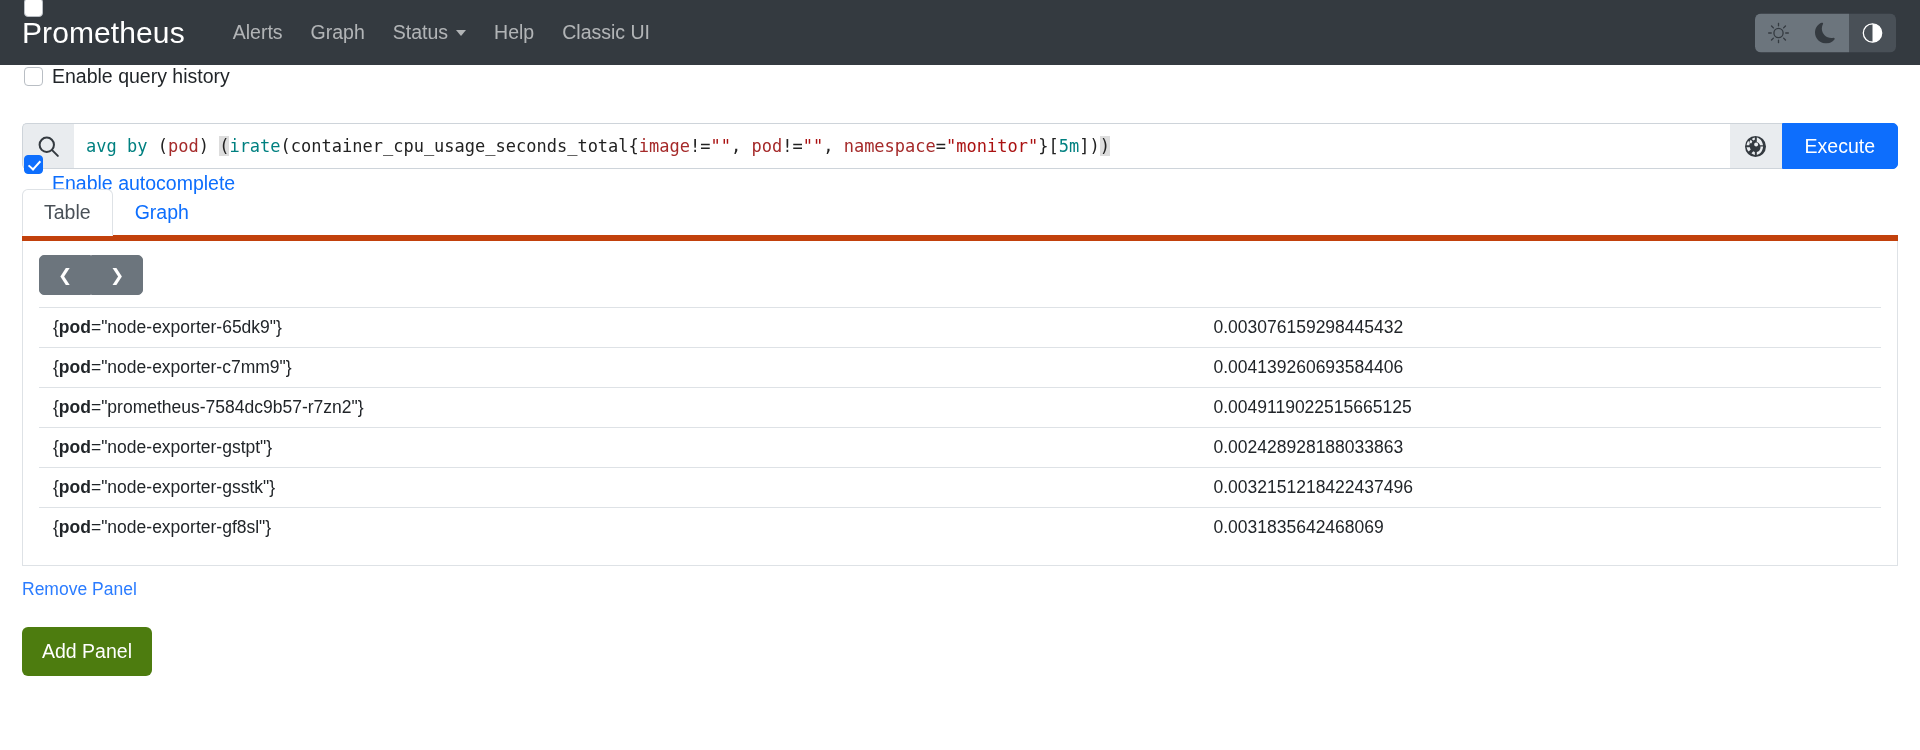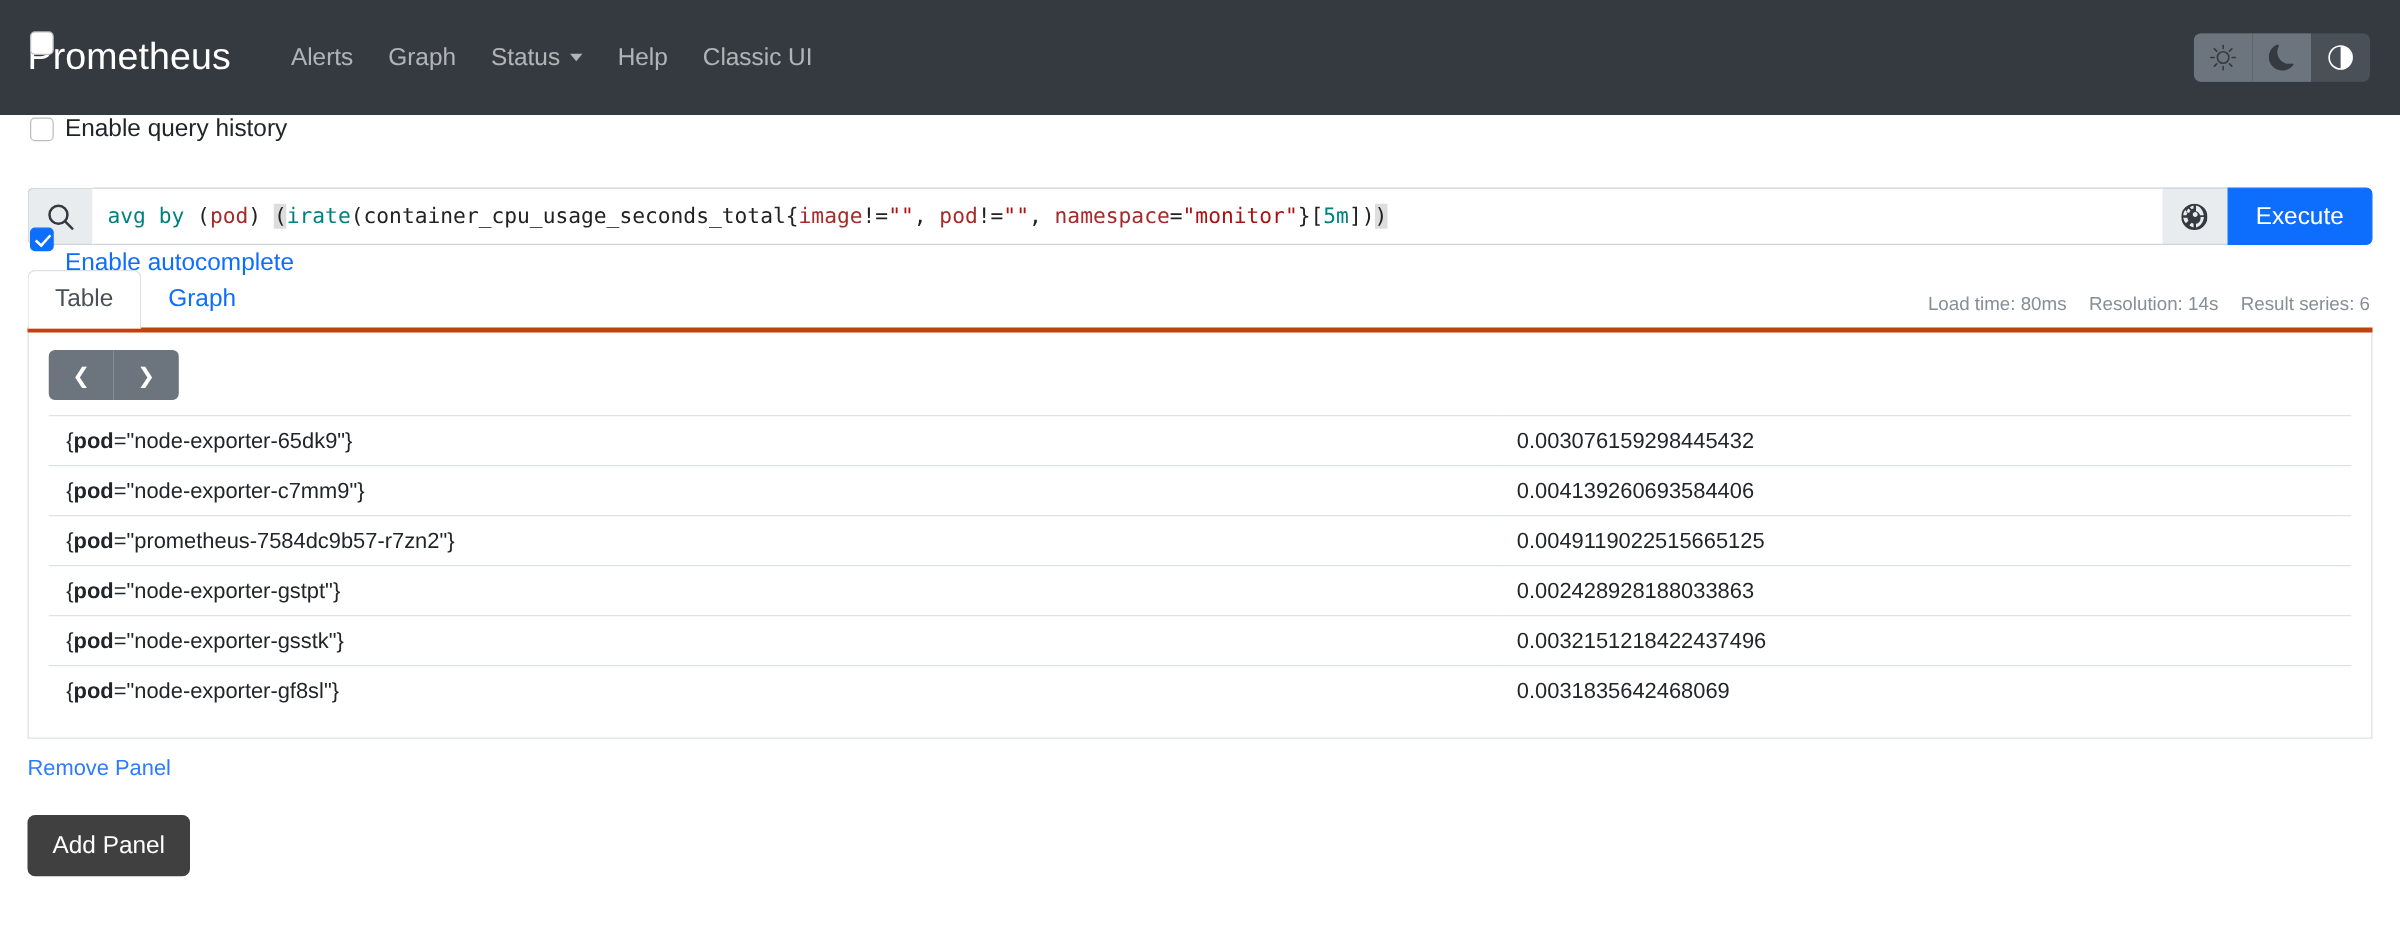--- a/index.html
+++ b/index.html
@@ -6,21 +6,21 @@
   html, body {
     margin: 0; padding: 0;
     width: 1920px; height: 750px;
     background: #ffffff;
     font-family: "Liberation Sans", sans-serif;
     -webkit-font-smoothing: antialiased;
   }
 
   
   .navbar {
-    height: 92px;
+    height: 65px;
     background: #343a40;
     display: flex;
     align-items: center;
     padding: 0 22px;
     position: relative;
   }
   .brand {
     color: #ffffff;
     font-size: 30px;
     font-weight: 400;
@@ -161,21 +161,21 @@
   .tk-dur  { color: #008080; }
   .tk-plain{ color: #222222; }
   .tk-paren{ color: #222222; }
   .tk-match{ background: #dddddd; }
 
   
   .tabs-row {
     margin: 20px 22px 0 22px;
     display: flex;
     align-items: flex-end;
-    border-bottom: 4px solid #c2410c;
+    border-bottom: 6px solid #c2410c;
     position: relative;
   }
   .tab {
     font-size: 19.5px;
     padding: 11px 21px;
     cursor: pointer;
     border: 1px solid transparent;
     border-radius: 6px 6px 0 0;
     margin-bottom: -1px;
     white-space: nowrap;
@@ -259,21 +259,21 @@
     padding-top: 13px;
   }
   .remove-link {
     color: #2b7cff;
     font-size: 17.5px;
     text-decoration: none;
     cursor: pointer;
   }
   .add-row { margin: 27px 22px 0 22px; }
   .add-btn {
-    background: #404040;
+    background: #4d7c0f;
     color: #fff;
     border: none;
     border-radius: 6px;
     font-size: 19.5px;
     padding: 13px 20px;
     cursor: pointer;
     font-family: "Liberation Sans", sans-serif;
   }
 </style>
 </head>
@@ -358,25 +358,20 @@
     <svg width="21" height="21" viewBox="0 0 16 16" fill="#343a40">
       <path d="M8 0a8 8 0 1 0 0 16A8 8 0 0 0 8 0zM7.5 1.06v1.81c-.4.07-.8.24-1.13.5L5.2 2.2c.7-.62 1.5-1 2.3-1.14zM4.4 2.9l1.2 1.2c-.3.4-.5.9-.6 1.4H3.2c.1-1 .5-1.9 1.2-2.6zM1.2 8.5h2.5c.1.7.3 1.3.7 1.8l-1.6 1.6A6.9 6.9 0 0 1 1.2 8.5zm1.6-1.5H1.2c.1-1.2.5-2.3 1.2-3.2l1.6 1.6c-.4.5-.7 1-.8 1.6zm4.7 7.4c-1-.2-1.9-.6-2.6-1.3l1.5-1.5c.3.3.7.5 1.1.6v2.2zm1-6.4c-.8 0-1.5-.7-1.5-1.5S7.7 5 8.5 5 10 5.7 10 6.5 9.3 8 8.5 8zm.5 6.4v-2.2c1.6-.3 2.8-1.7 2.8-3.4 0-.3 0-.6-.1-.8h2.1c-.2 3.3-2.4 6-4.8 6.4zm2.5-7.4c-.3-1.2-1.3-2.2-2.5-2.5V1.06c2.4.4 4.4 2.9 4.7 5.94h-2.2z"></path>
     </svg>
   </div>
   <button class="execute-btn">Execute</button>
 </div>
 
 <div class="tabs-row">
   <div class="tab active">Table</div>
   <div class="tab inactive">Graph</div>
-  <div class="meta-row">
-    <span>Load time: 80ms</span>
-    <span>Resolution: 14s</span>
-    <span>Result series: 6</span>
-  </div>
 </div>
 
 <div class="panel">
   <div class="eval-group">
     <button class="eval-btn left">❮</button>
     <button class="eval-btn right">❯</button>
   </div>
 
   <table class="results">
     <tbody id="results-body">

